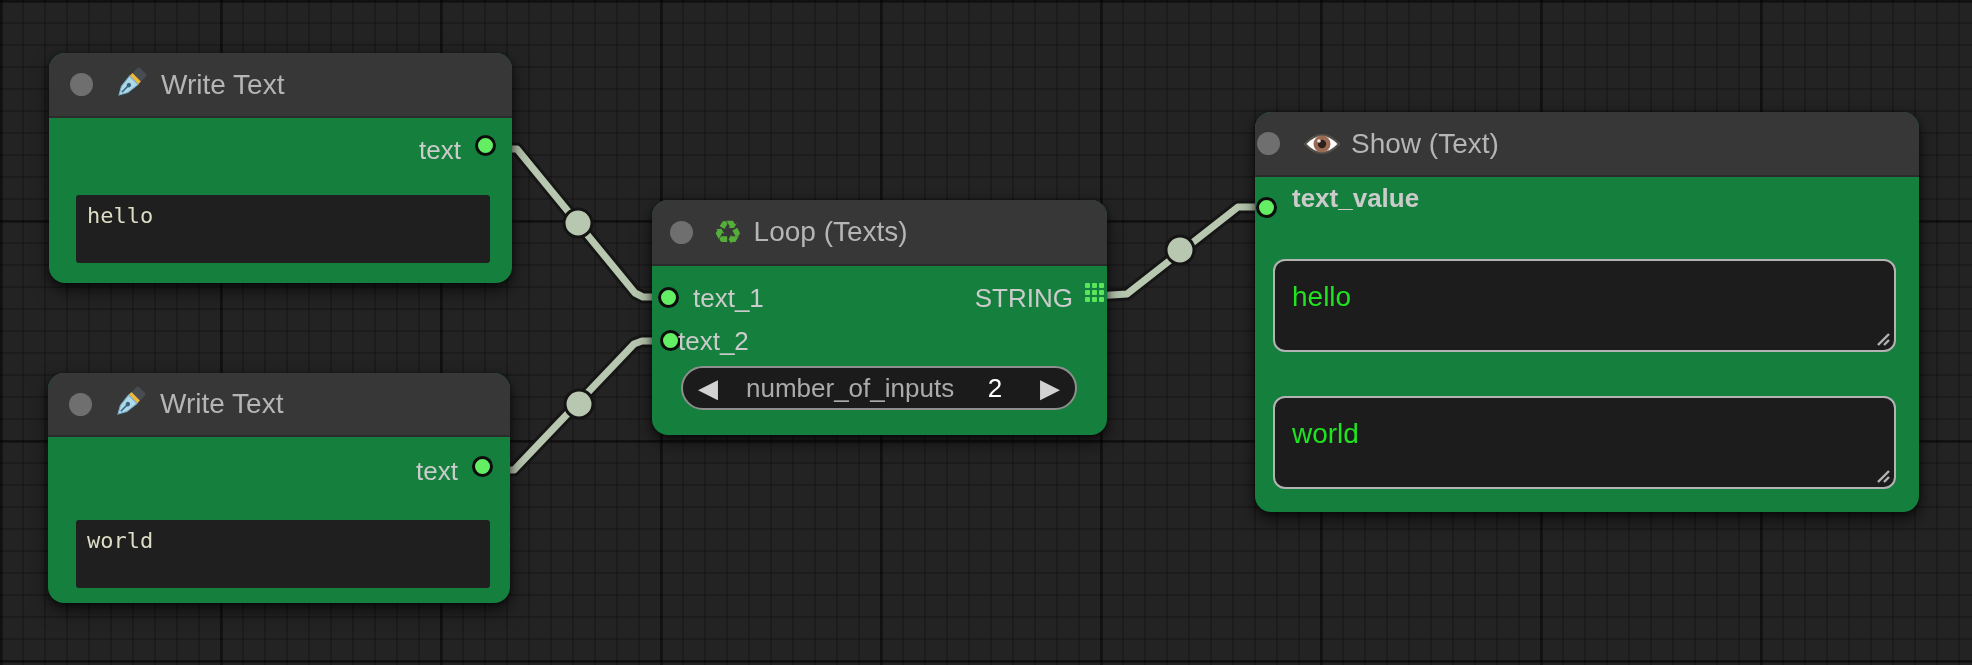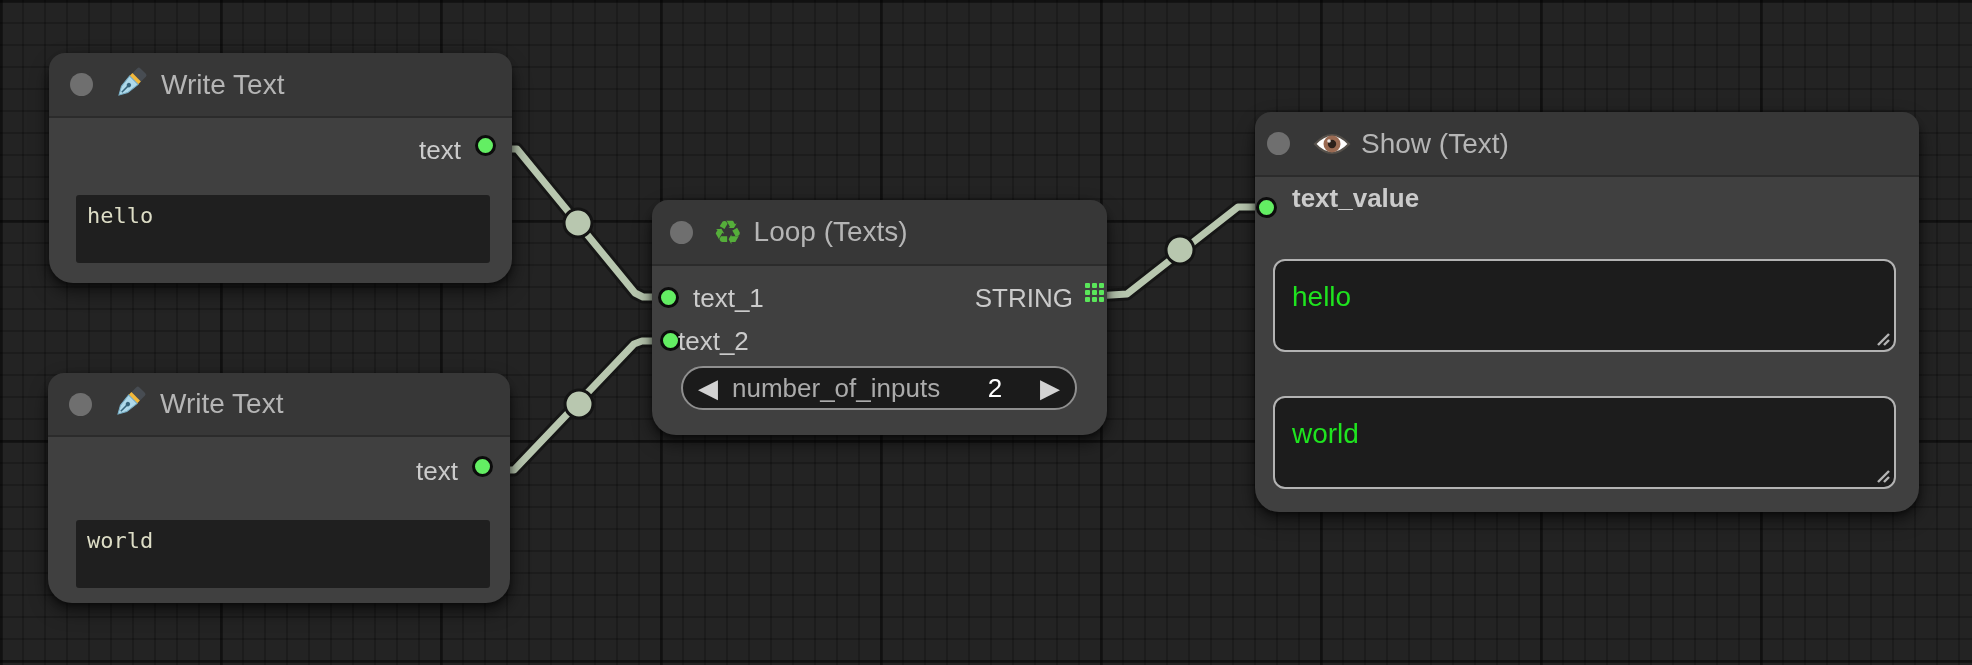--- a/index.html
+++ b/index.html
@@ -15,21 +15,21 @@
       linear-gradient(to bottom, rgba(0,0,0,0.20) 2px, transparent 2px);
     background-size:220px 220px, 220px 220px, 22px 22px, 22px 22px;
   }
   #wires { position:absolute; left:0; top:0; z-index:1; }
   .wire-under { fill:none; stroke:#141414; stroke-width:13; stroke-linejoin:round; stroke-linecap:round; opacity:0.85; }
   .wire { fill:none; stroke:#b8c7af; stroke-width:7; stroke-linejoin:round; stroke-linecap:round; }
   .wire-dot { fill:#b8c7af; stroke:#141414; stroke-width:3; }
 
   .node {
     position:absolute; z-index:2;
-    background:#404040; border-radius:24px;
+    background:#15803d; border-radius:16px;
     box-shadow:0 8px 18px rgba(0,0,0,0.55), 0 2px 6px rgba(0,0,0,0.5);
   }
   .node-header {
     position:relative; display:flex; align-items:center;
     border-bottom:2px solid #2b2b2b; background:#373737;
     border-radius:16px 16px 0 0;
   }
   .node-title { color:#b5b5b5; font-size:28px; white-space:nowrap; }
   .collapse-dot {
     width:23px; height:23px; border-radius:50%; background:#6f6f6f; flex:none;
@@ -148,28 +148,28 @@
         <span></span>
         <span></span>
         <span></span>
         <span></span>
         <span></span>
         <span></span>
     </span>
   </div>
   <div class="widget-pill" style="left:29px; top:166px; width:396px; height:44px; padding:0 15px;">
     <span class="widget-arrow">◀</span>
-    <span class="widget-label" style="margin-left:14px;">number_of_inputs</span>
+    <span class="widget-label" style="margin-left:28px;">number_of_inputs</span>
     <span class="widget-value" style="position:absolute; left:290px; width:44px;">2</span>
     <span class="widget-arrow" style="margin-left:auto;">▶</span>
   </div>
 </div>
 
 <div class="node" style="left:1255px; top:112px; width:664px; height:400px;">
-  <div class="node-header" style="height:65px; padding-left:12px;">
+  <div class="node-header" style="height:65px; padding-left:2px;">
     <span class="collapse-dot"></span>
     <span style="margin-left:22px; flex:none; width:40px; height:32px;">
       <svg width="40" height="32" viewBox="0 0 40 32">
         <path d="M3,16 Q20,-2 37,16 Q20,34 3,16 Z" fill="#ffffff" stroke="#55504a" stroke-width="2.2"></path>
         <circle cx="20" cy="16" r="8.5" fill="#9a6a52"></circle>
         <circle cx="20" cy="16" r="4.2" fill="#2c201a"></circle>
         <circle cx="17" cy="13" r="1.8" fill="#ffffff" opacity="0.85"></circle>
       </svg>
     </span>
     <span class="node-title" style="margin-left:9px;">Show (Text)</span>

